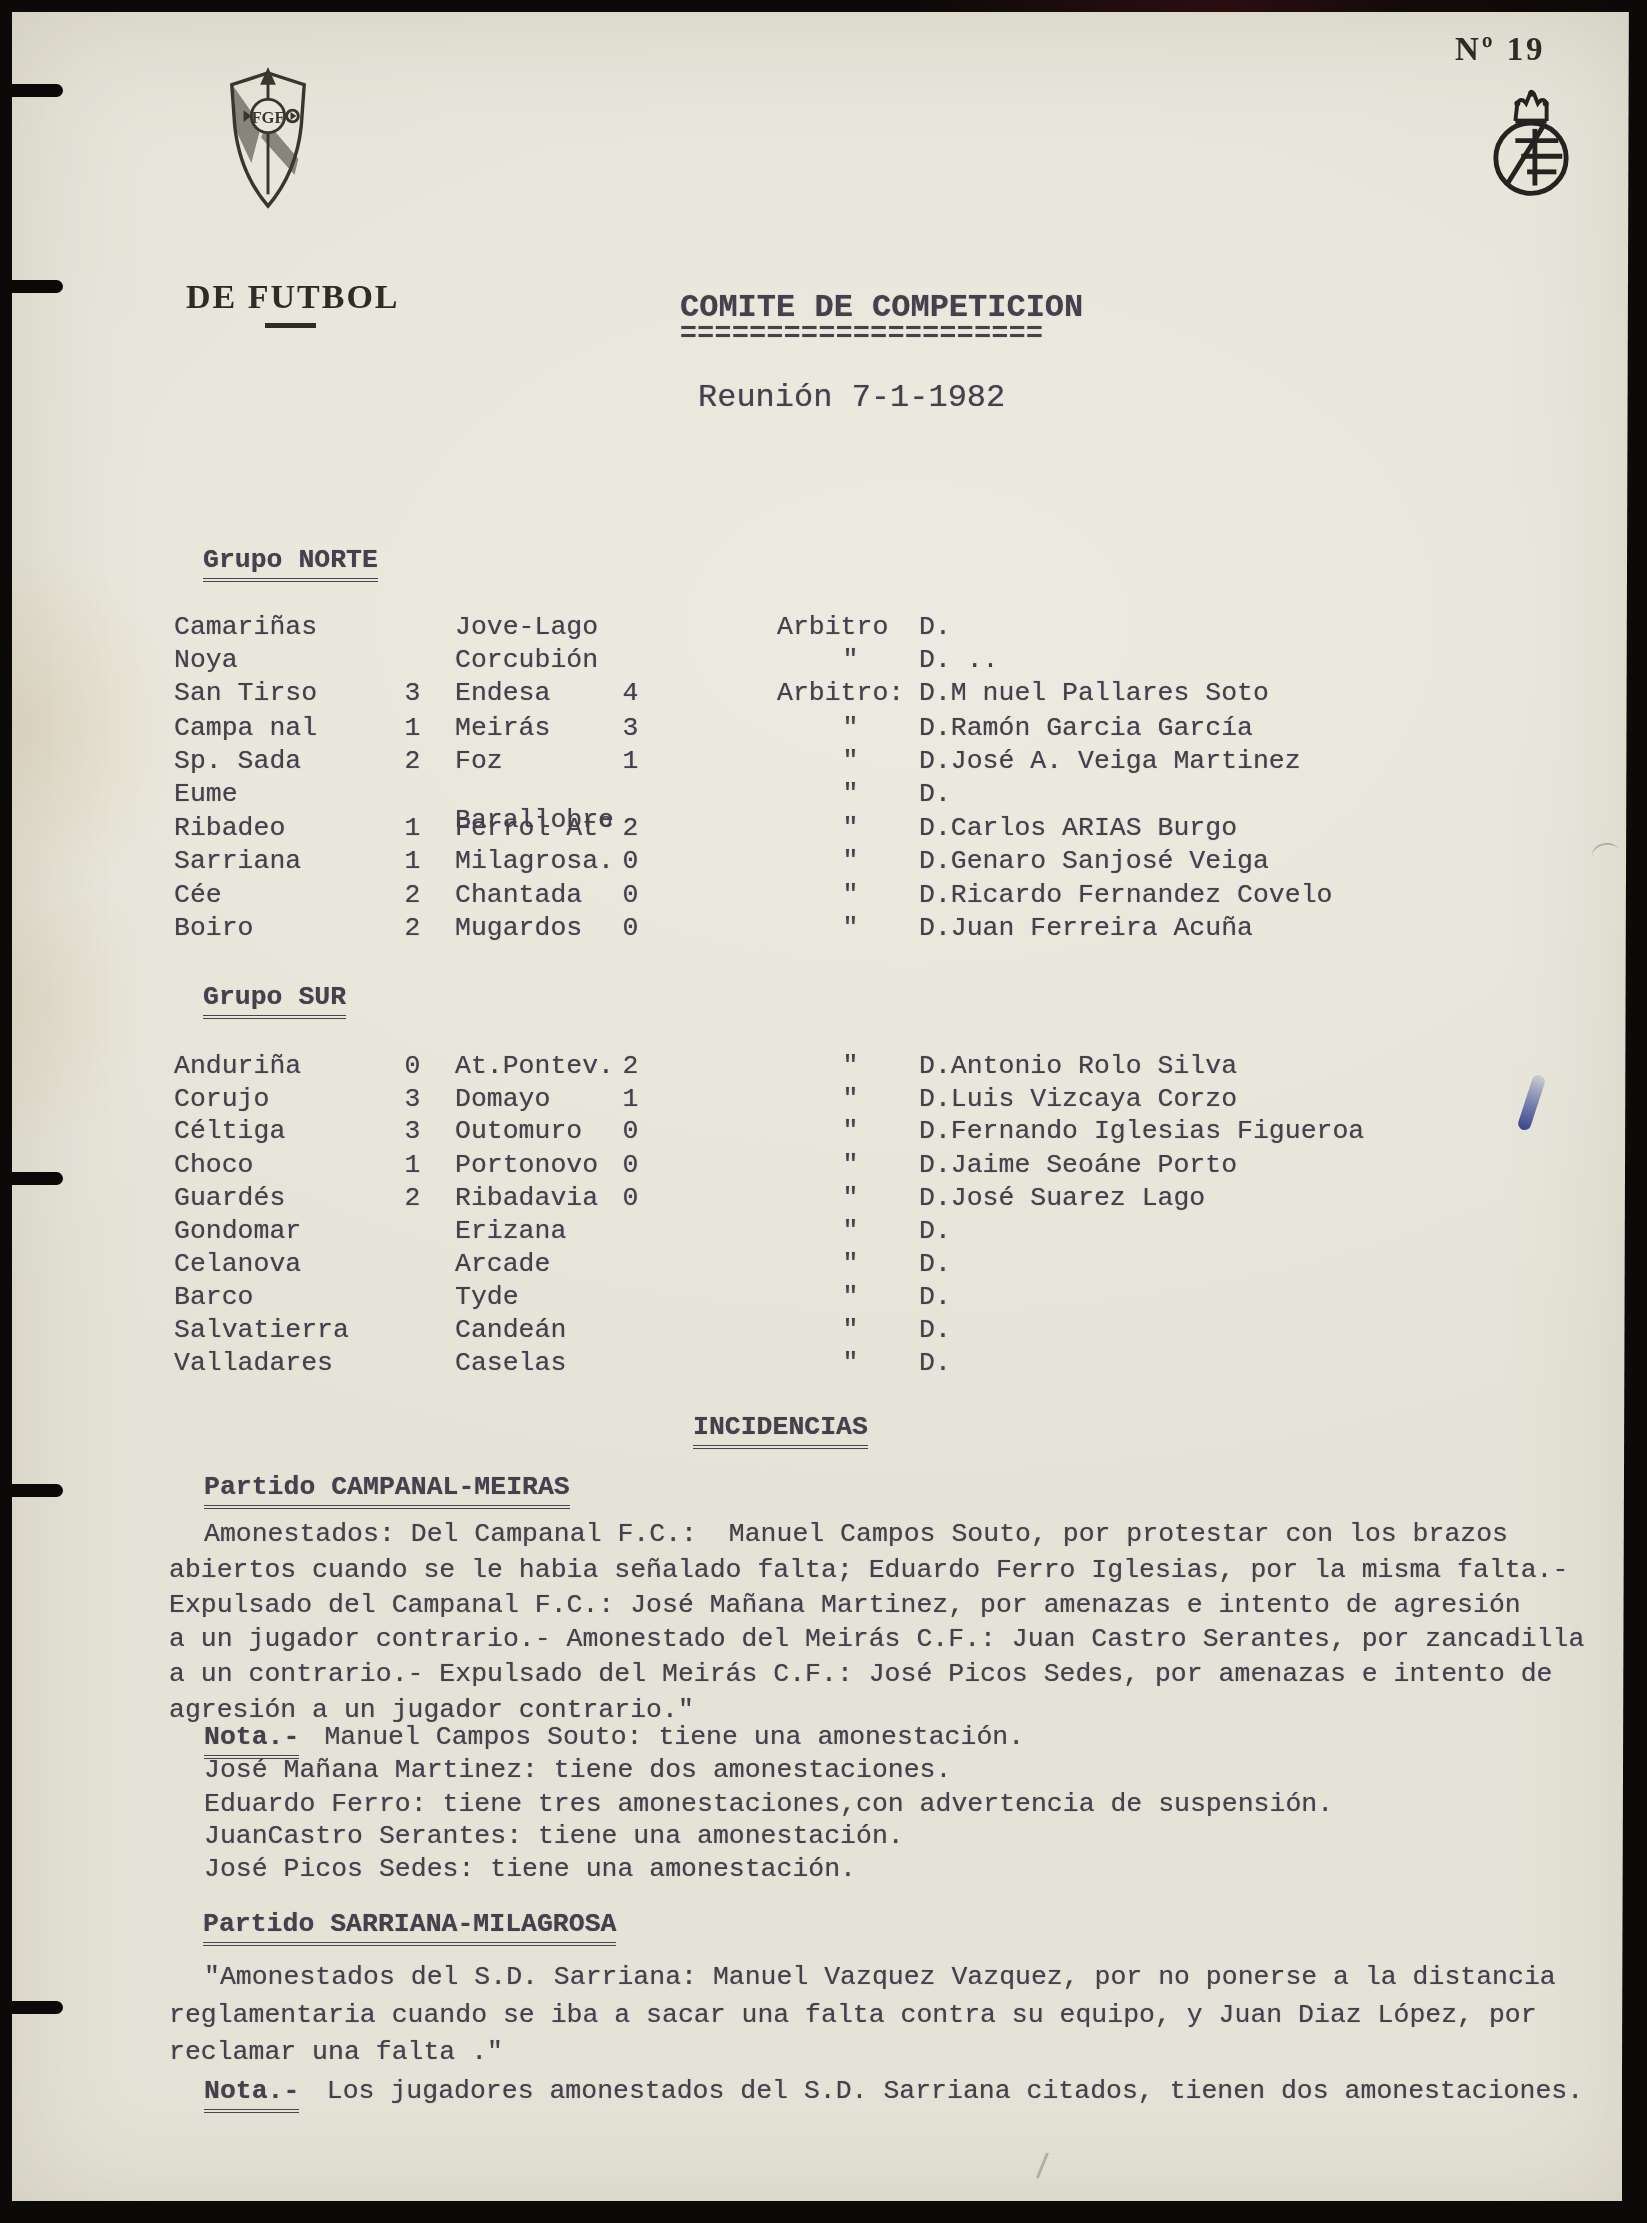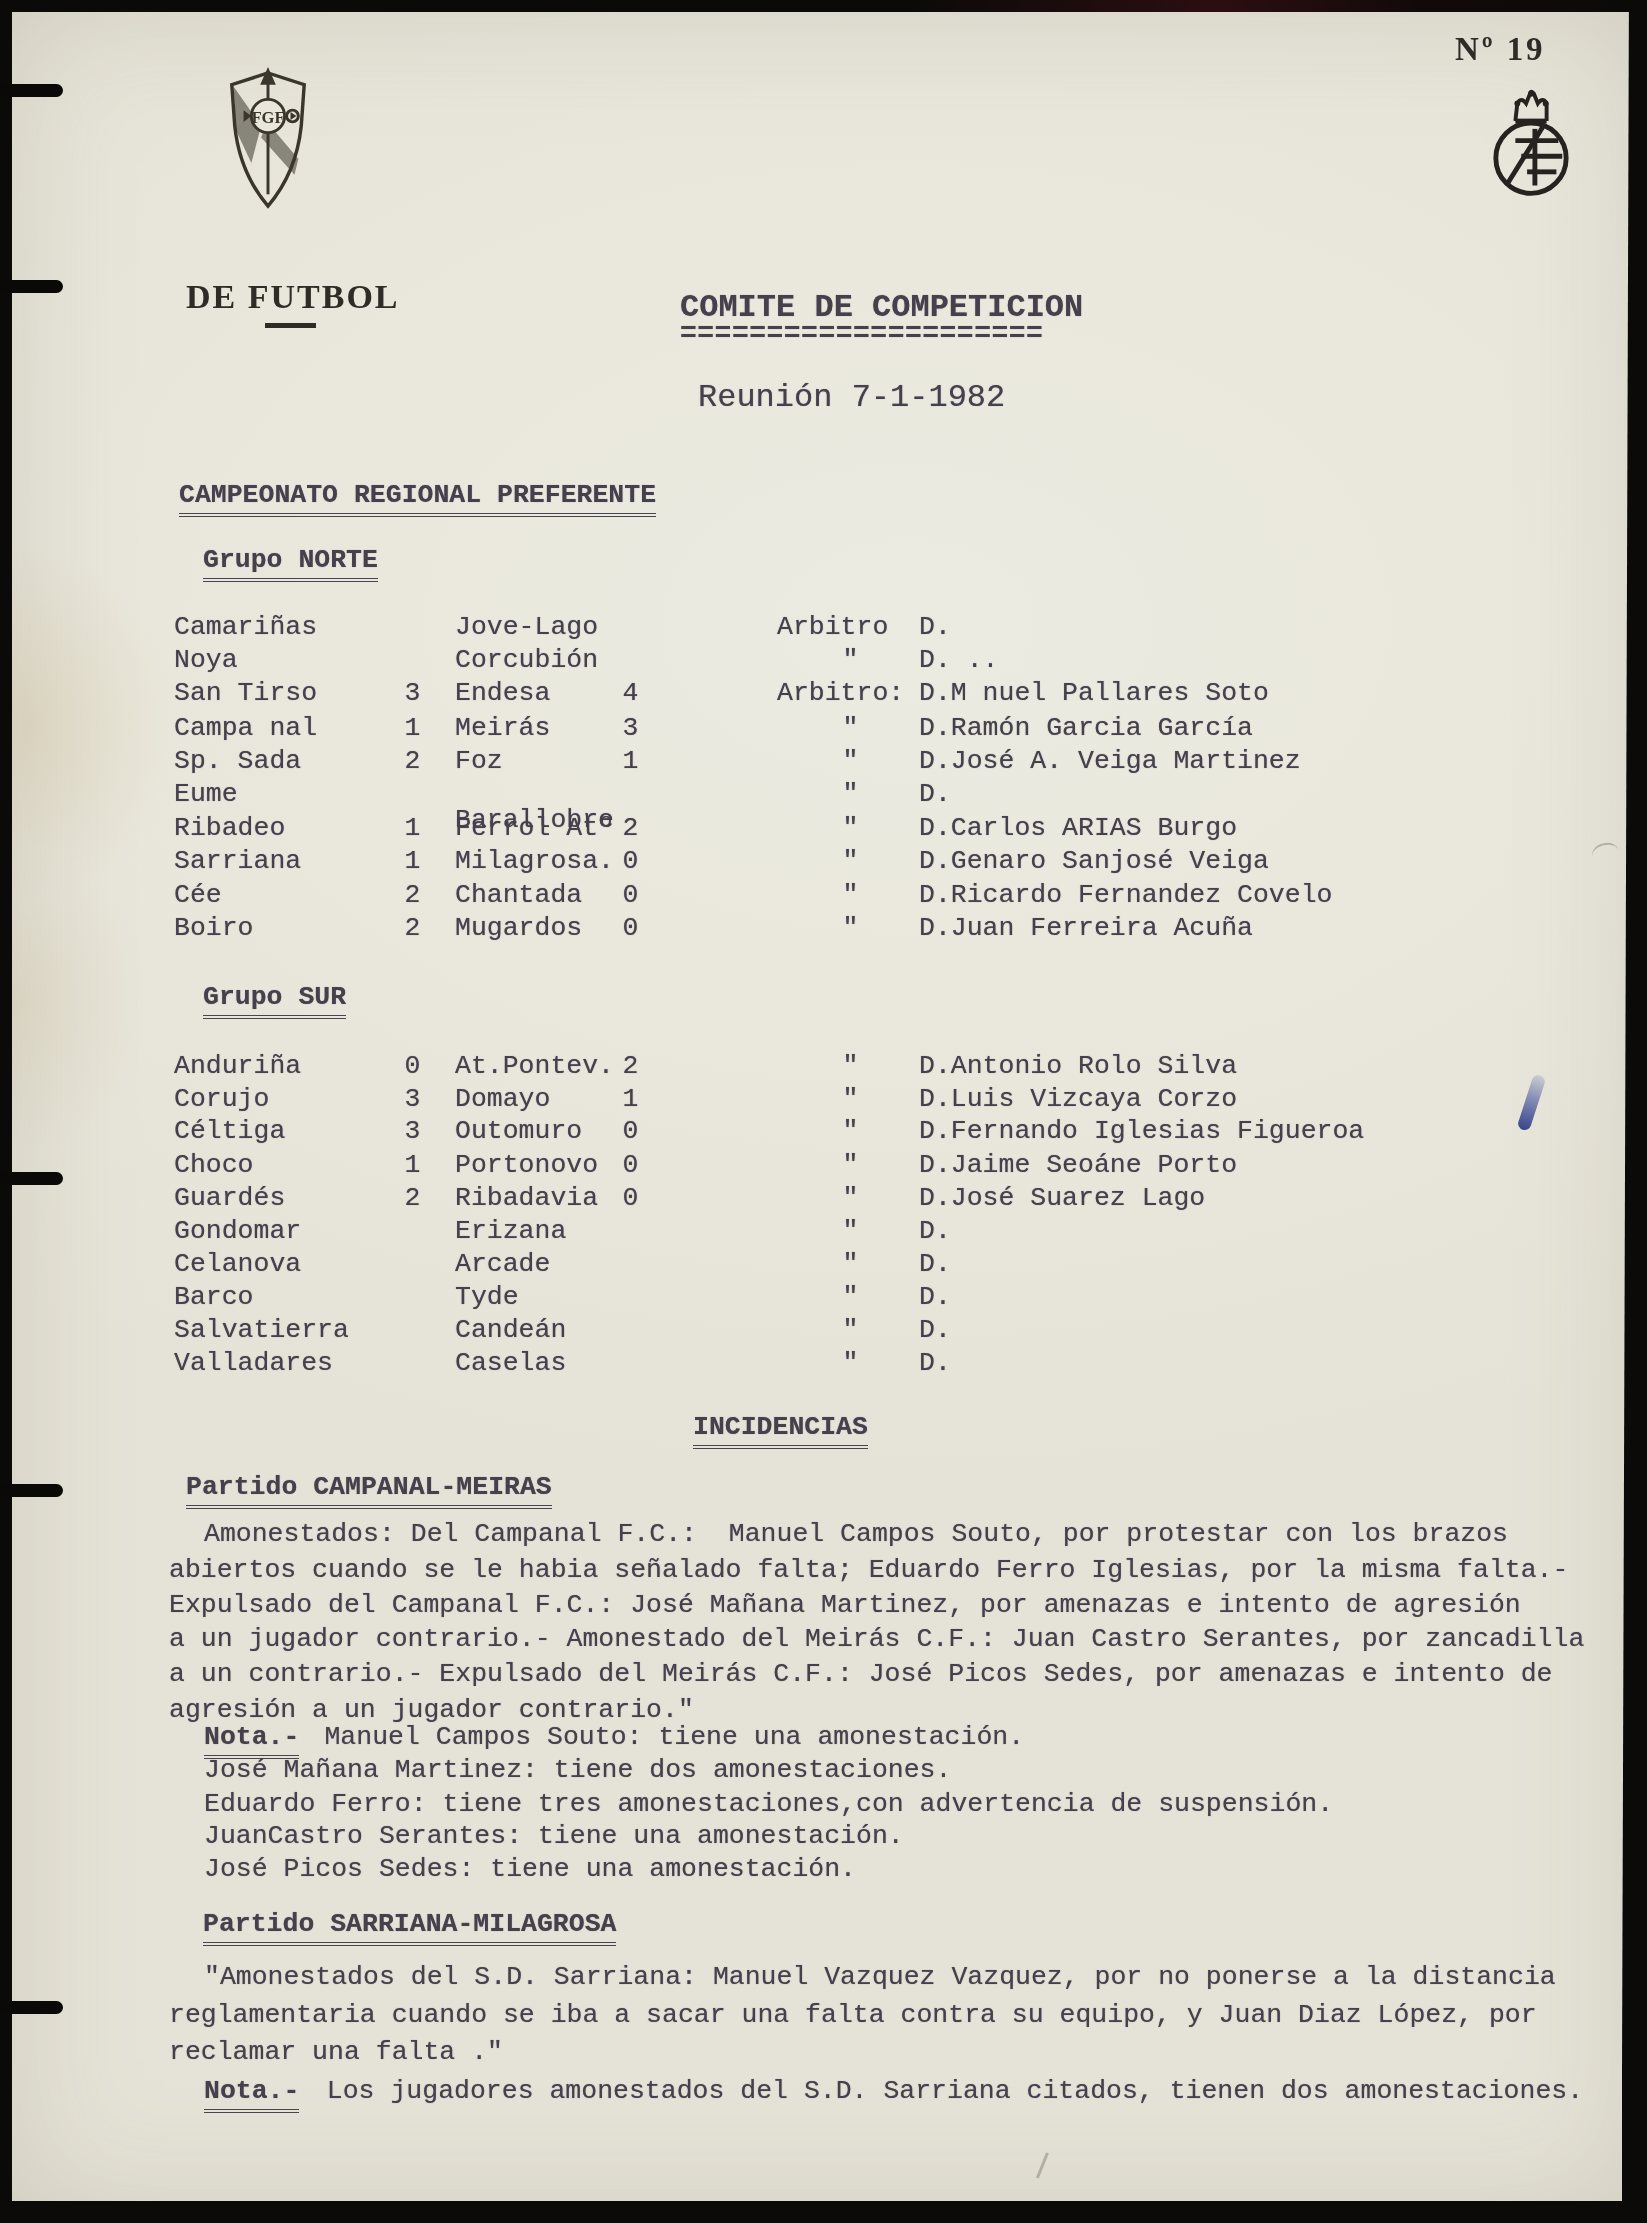--- a/index.html
+++ b/index.html
@@ -78,21 +78,20 @@
     <circle cx="48" cy="12" r="3" fill="#262220"></circle>
     <circle cx="63" cy="22" r="3" fill="#262220"></circle>
     <line x1="32" y1="40" x2="64" y2="40" stroke="#262220" stroke-width="5"></line>
     <line x1="24" y1="104" x2="60" y2="46" stroke="#262220" stroke-width="5"></line>
     <line x1="52" y1="48" x2="52" y2="106" stroke="#262220" stroke-width="5"></line>
     <line x1="32" y1="60" x2="76" y2="60" stroke="#262220" stroke-width="5"></line>
     <line x1="38" y1="76" x2="80" y2="76" stroke="#262220" stroke-width="5"></line>
     <line x1="44" y1="92" x2="74" y2="92" stroke="#262220" stroke-width="5"></line>
   </svg>
 
-  <div class="type b dbl" style="left:179px;top:480px">CAMPEONATO REGIONAL PREFERENTE</div>
 
   <div id="doc">
       <div class="type b dbl" style="left:203px;top:545px">Grupo NORTE</div>
       <div class="type" style="left:174px;top:612px">Camariñas</div>
       <div class="type" style="left:392px;top:612px;width:41px;text-align:center"></div>
       <div class="type" style="left:455px;top:612px">Jove-Lago</div>
       <div class="type" style="left:610px;top:612px;width:41px;text-align:center"></div>
       <div class="type" style="left:777px;top:612px">Arbitro</div>
       <div class="type" style="left:919px;top:612px">D.</div>
       <div class="type" style="left:174px;top:645px">Noya</div>
@@ -203,21 +202,21 @@
       <div class="type" style="left:455px;top:1315px">Candeán</div>
       <div class="type" style="left:610px;top:1315px;width:41px;text-align:center"></div>
       <div class="type" style="left:777px;top:1315px;width:147px;text-align:center">"</div>
       <div class="type" style="left:919px;top:1315px">D.</div>
       <div class="type" style="left:174px;top:1348px">Valladares</div>
       <div class="type" style="left:392px;top:1348px;width:41px;text-align:center"></div>
       <div class="type" style="left:455px;top:1348px">Caselas</div>
       <div class="type" style="left:610px;top:1348px;width:41px;text-align:center"></div>
       <div class="type" style="left:777px;top:1348px;width:147px;text-align:center">"</div>
       <div class="type" style="left:919px;top:1348px">D.</div>
-      <div class="type b dbl" style="left:186px;top:1472px">Partido CAMPANAL-MEIRAS</div>
+      <div class="type b dbl" style="left:204px;top:1472px">Partido CAMPANAL-MEIRAS</div>
       <div class="type" style="left:204px;top:1519px">Amonestados: Del Campanal F.C.:  Manuel Campos Souto, por protestar con los brazos</div>
       <div class="type" style="left:169px;top:1555px">abiertos cuando se le habia señalado falta; Eduardo Ferro Iglesias, por la misma falta.-</div>
       <div class="type" style="left:169px;top:1590px">Expulsado del Campanal F.C.: José Mañana Martinez, por amenazas e intento de agresión</div>
       <div class="type" style="left:169px;top:1624px">a un jugador contrario.- Amonestado del Meirás C.F.: Juan Castro Serantes, por zancadilla</div>
       <div class="type" style="left:169px;top:1659px">a un contrario.- Expulsado del Meirás C.F.: José Picos Sedes, por amenazas e intento de</div>
       <div class="type" style="left:169px;top:1695px">agresión a un jugador contrario."</div>
       <div class="type" style="left:204px;top:1722px"><span class="b dbl">Nota.-</span><span style="margin-left:25px">Manuel Campos Souto: tiene una amonestación.</span></div>
       <div class="type" style="left:204px;top:1755px">José Mañana Martinez: tiene dos amonestaciones.</div>
       <div class="type" style="left:204px;top:1789px">Eduardo Ferro: tiene tres amonestaciones,con advertencia de suspensión.</div>
       <div class="type" style="left:204px;top:1821px">JuanCastro Serantes: tiene una amonestación.</div>

